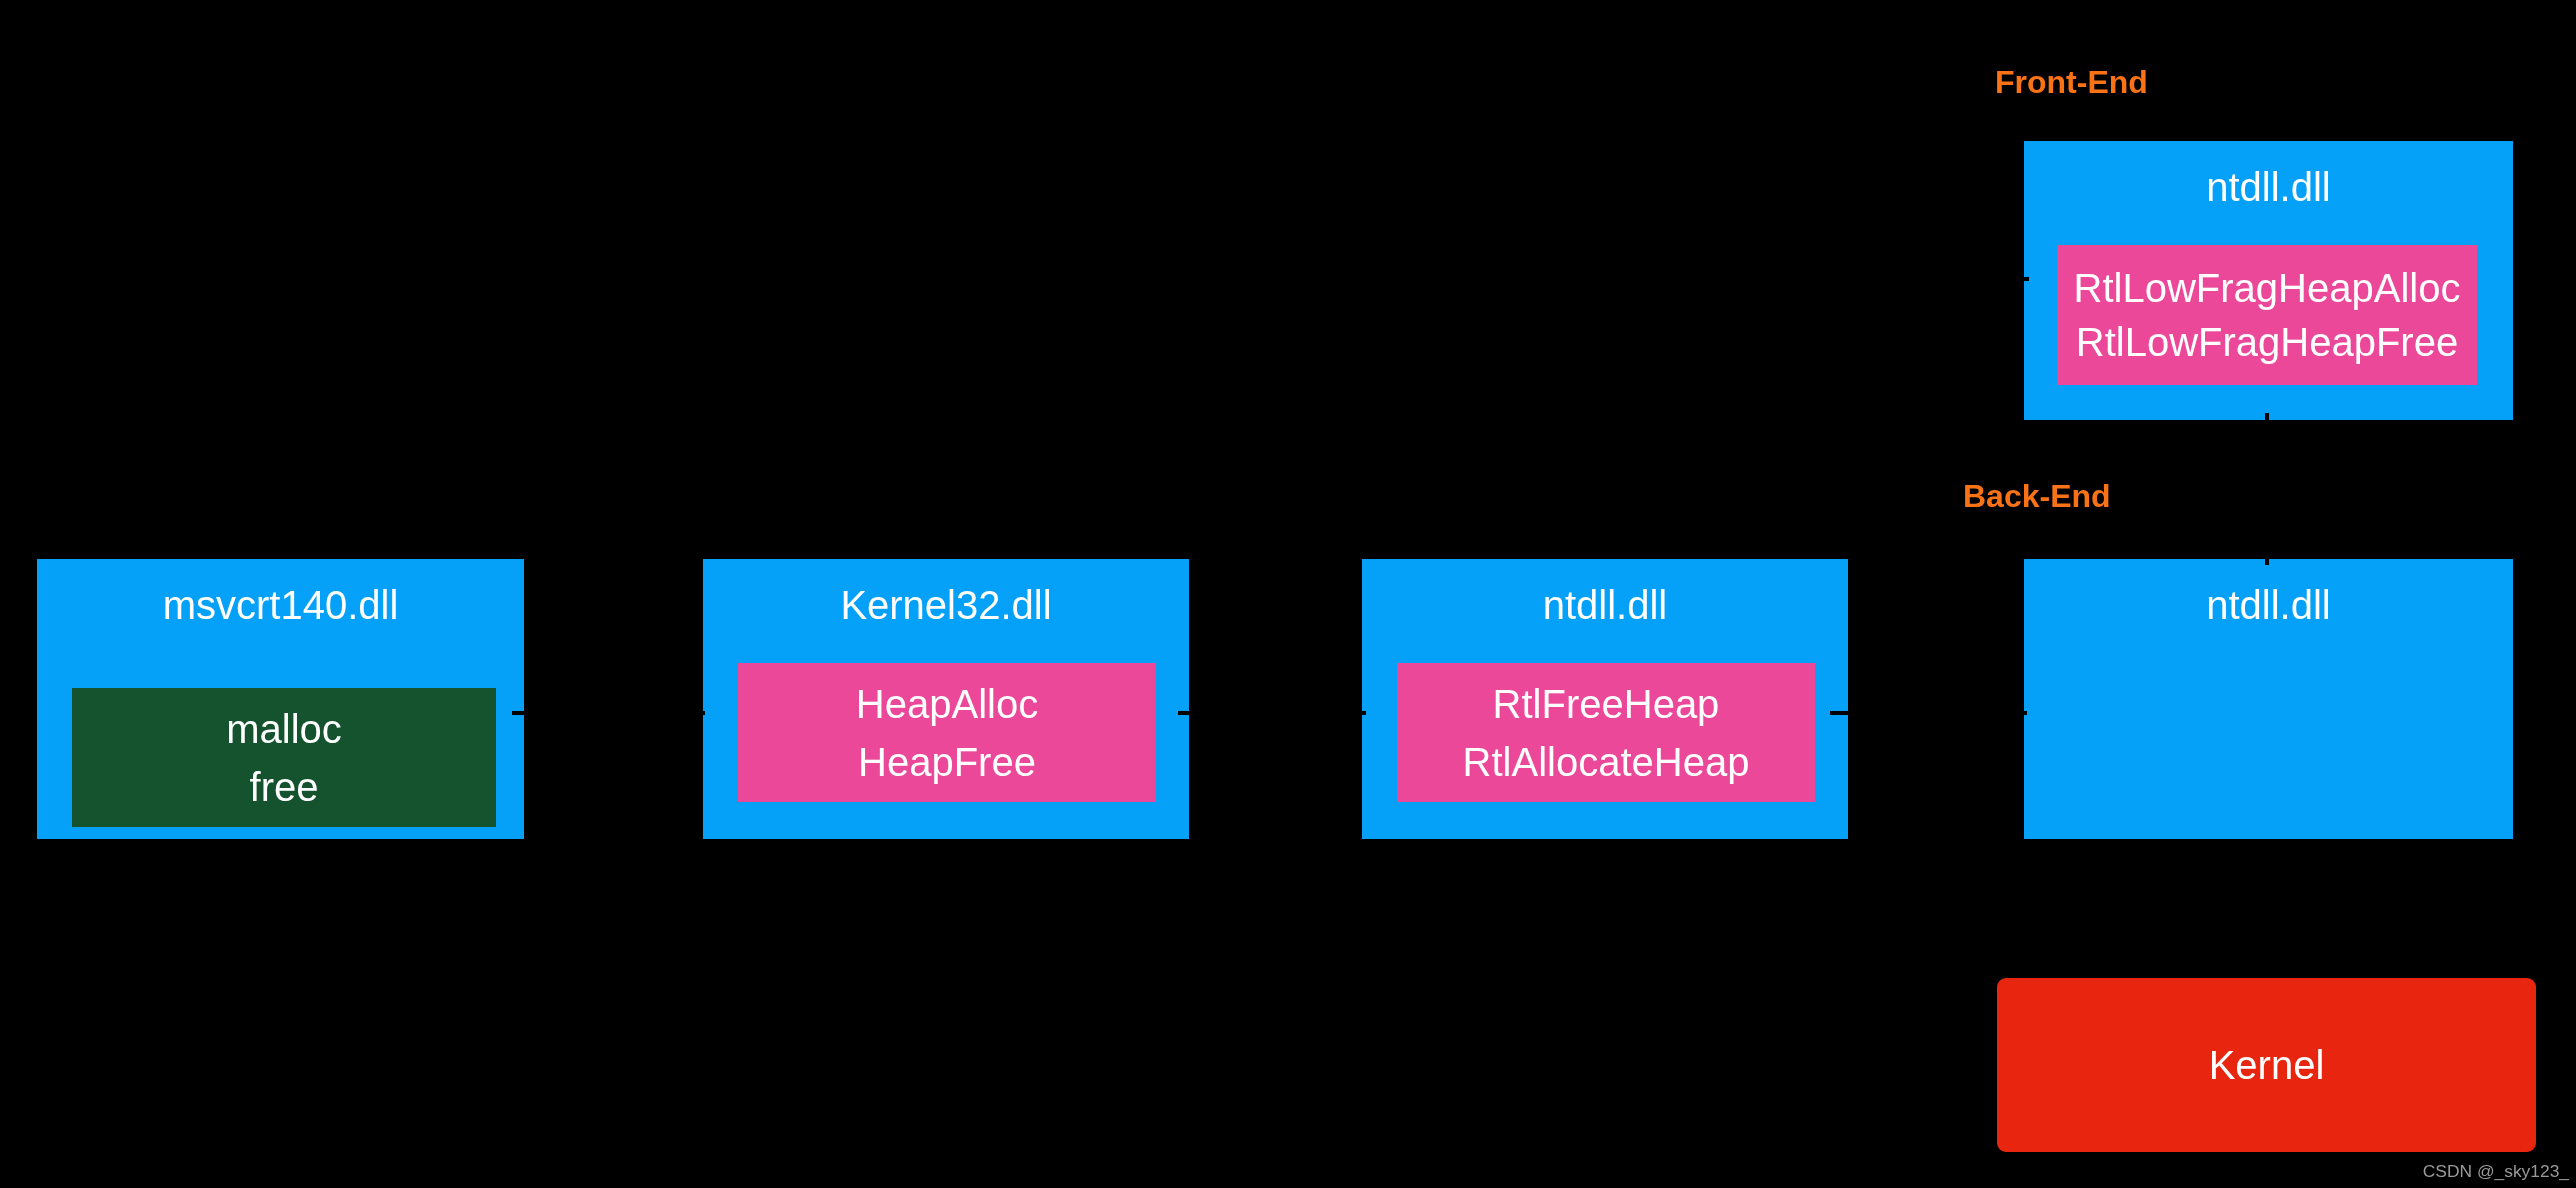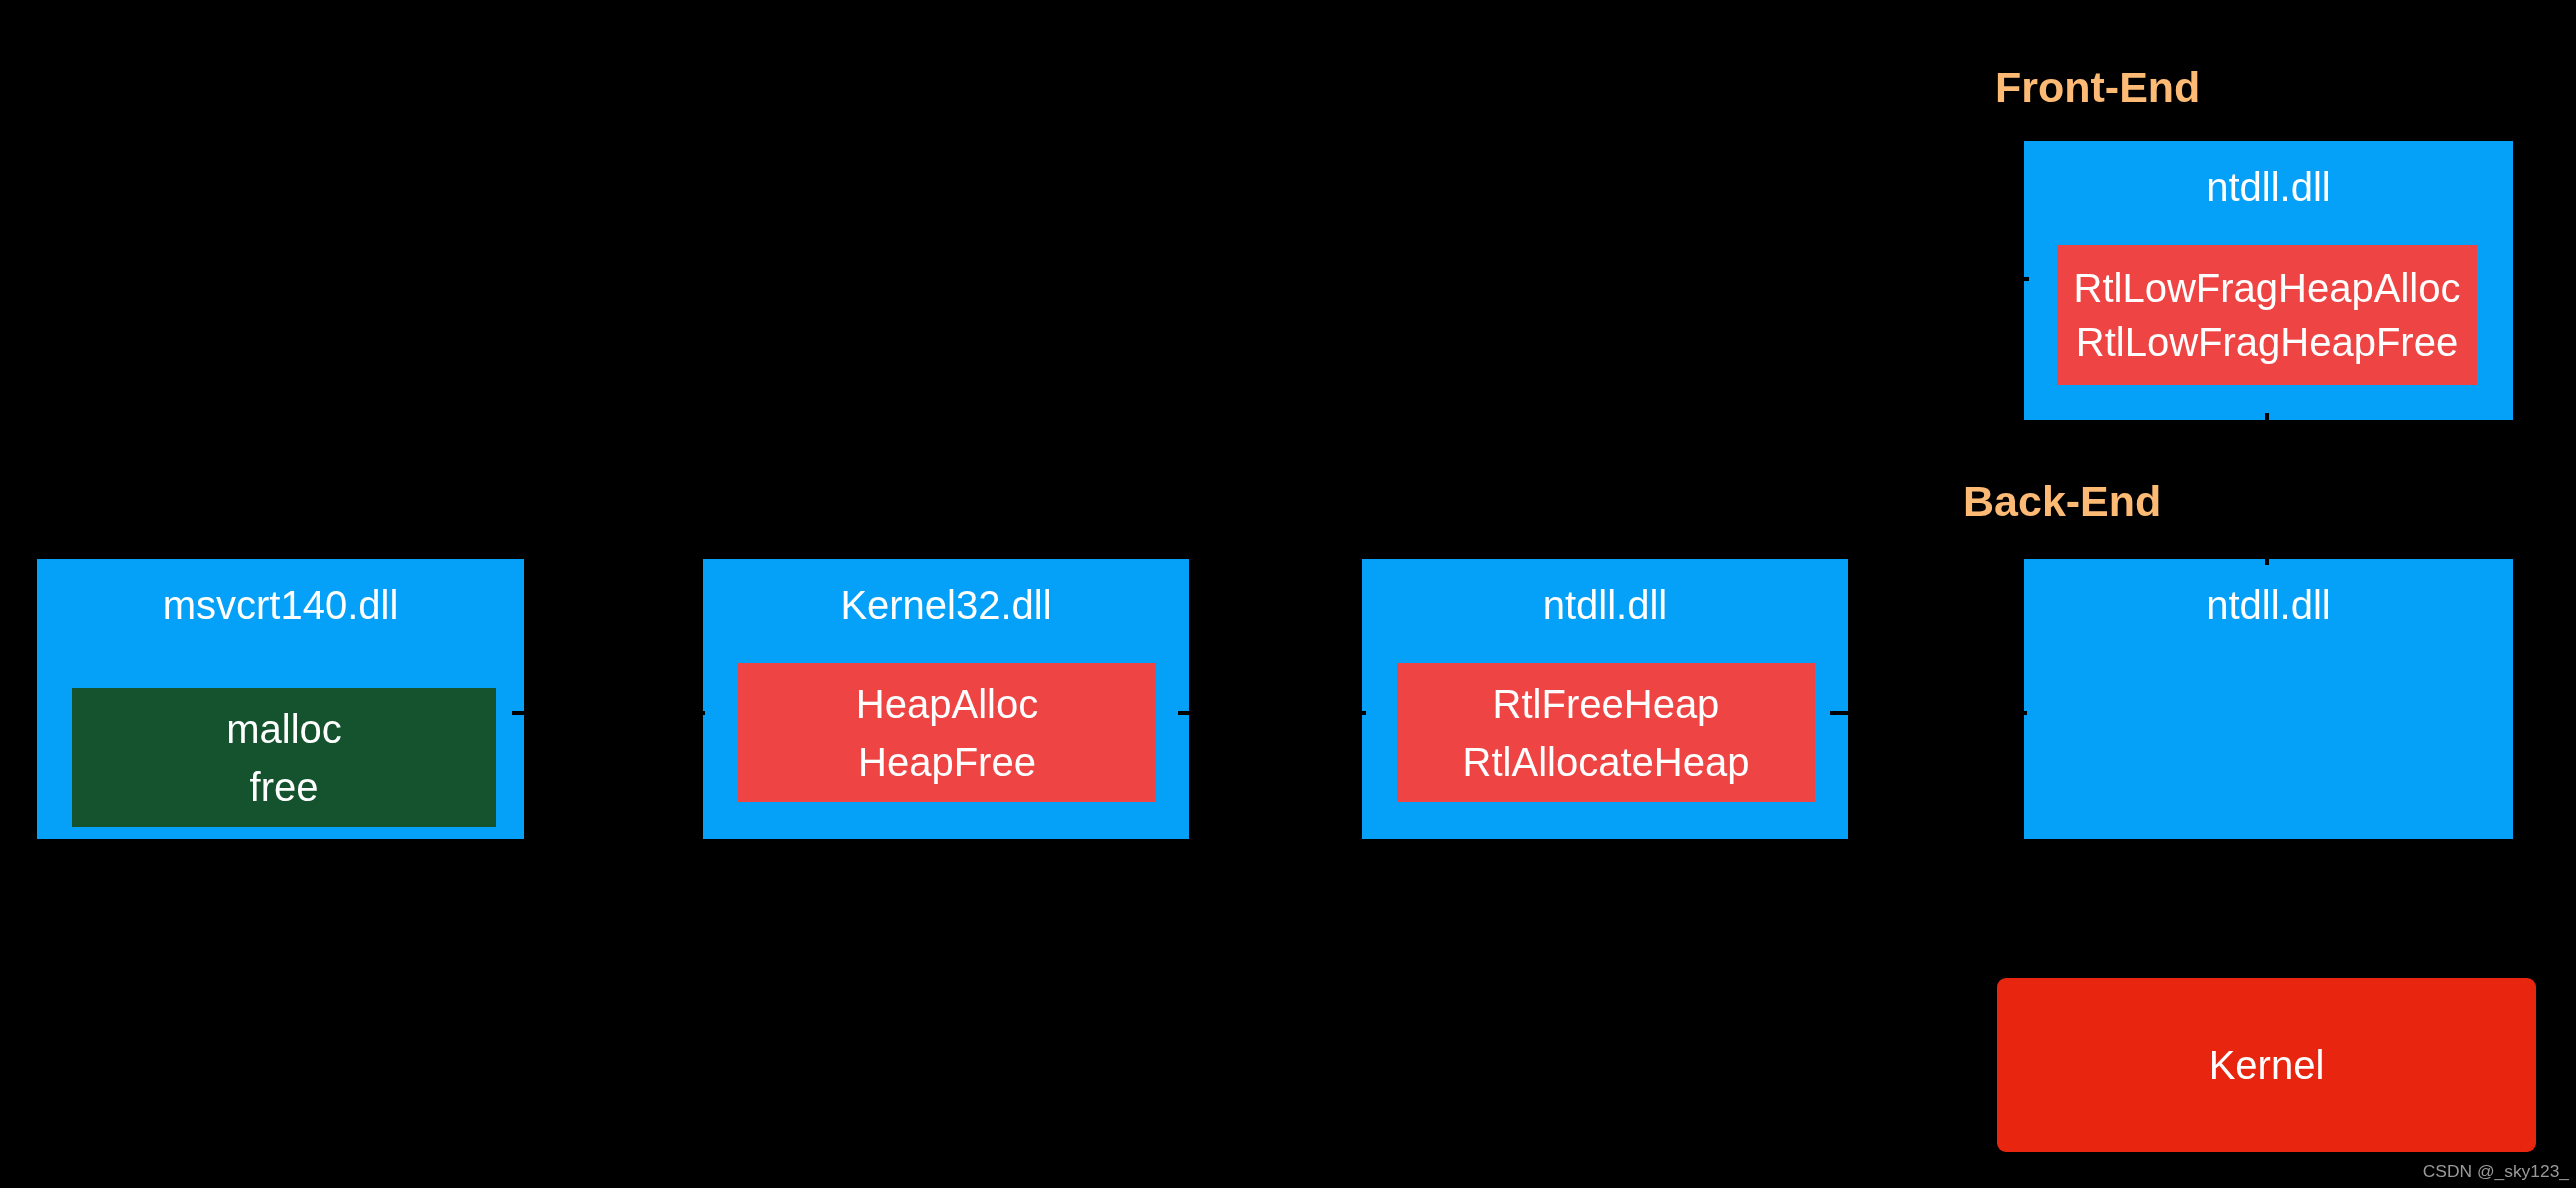--- a/index.html
+++ b/index.html
@@ -12,22 +12,22 @@
     width: 2576px;
     height: 1189px;
     background: #000000;
     overflow: hidden;
     font-family: "Liberation Sans", sans-serif;
   }
 
   
   .section-label {
     position: absolute;
-    color: #fdba74;
-    font-size: 43px;
+    color: #f97316;
+    font-size: 32px;
     font-weight: bold;
     line-height: 1;
     white-space: nowrap;
   }
   .label-front { left: 1995px; top: 66px; }
   .label-back  { left: 1963px; top: 480px; }
 
   
   .dll-box {
     position: absolute;
@@ -57,21 +57,21 @@
   .func-box {
     position: absolute;
     display: flex;
     flex-direction: column;
     justify-content: center;
     align-items: center;
     color: #FFFFFF;
     font-size: 40px;
     text-align: center;
   }
-  .func-green { background: #ef4444; }
+  .func-green { background: #ec4899; }
   .func-red   { background: #14532d; margin-top: 25px; }
   .row-func { left: 35px; top: 104px; width: 418px; height: 139px; }
   .box-msvcrt .row-func { width: 424px; }
   .fe-func { left: 33px; top: 104px; width: 420px; height: 140px; }
   .func-line {
     display: block;
     line-height: 58px;
     white-space: nowrap;
   }
   .fe-func .func-line { line-height: 54px; }

